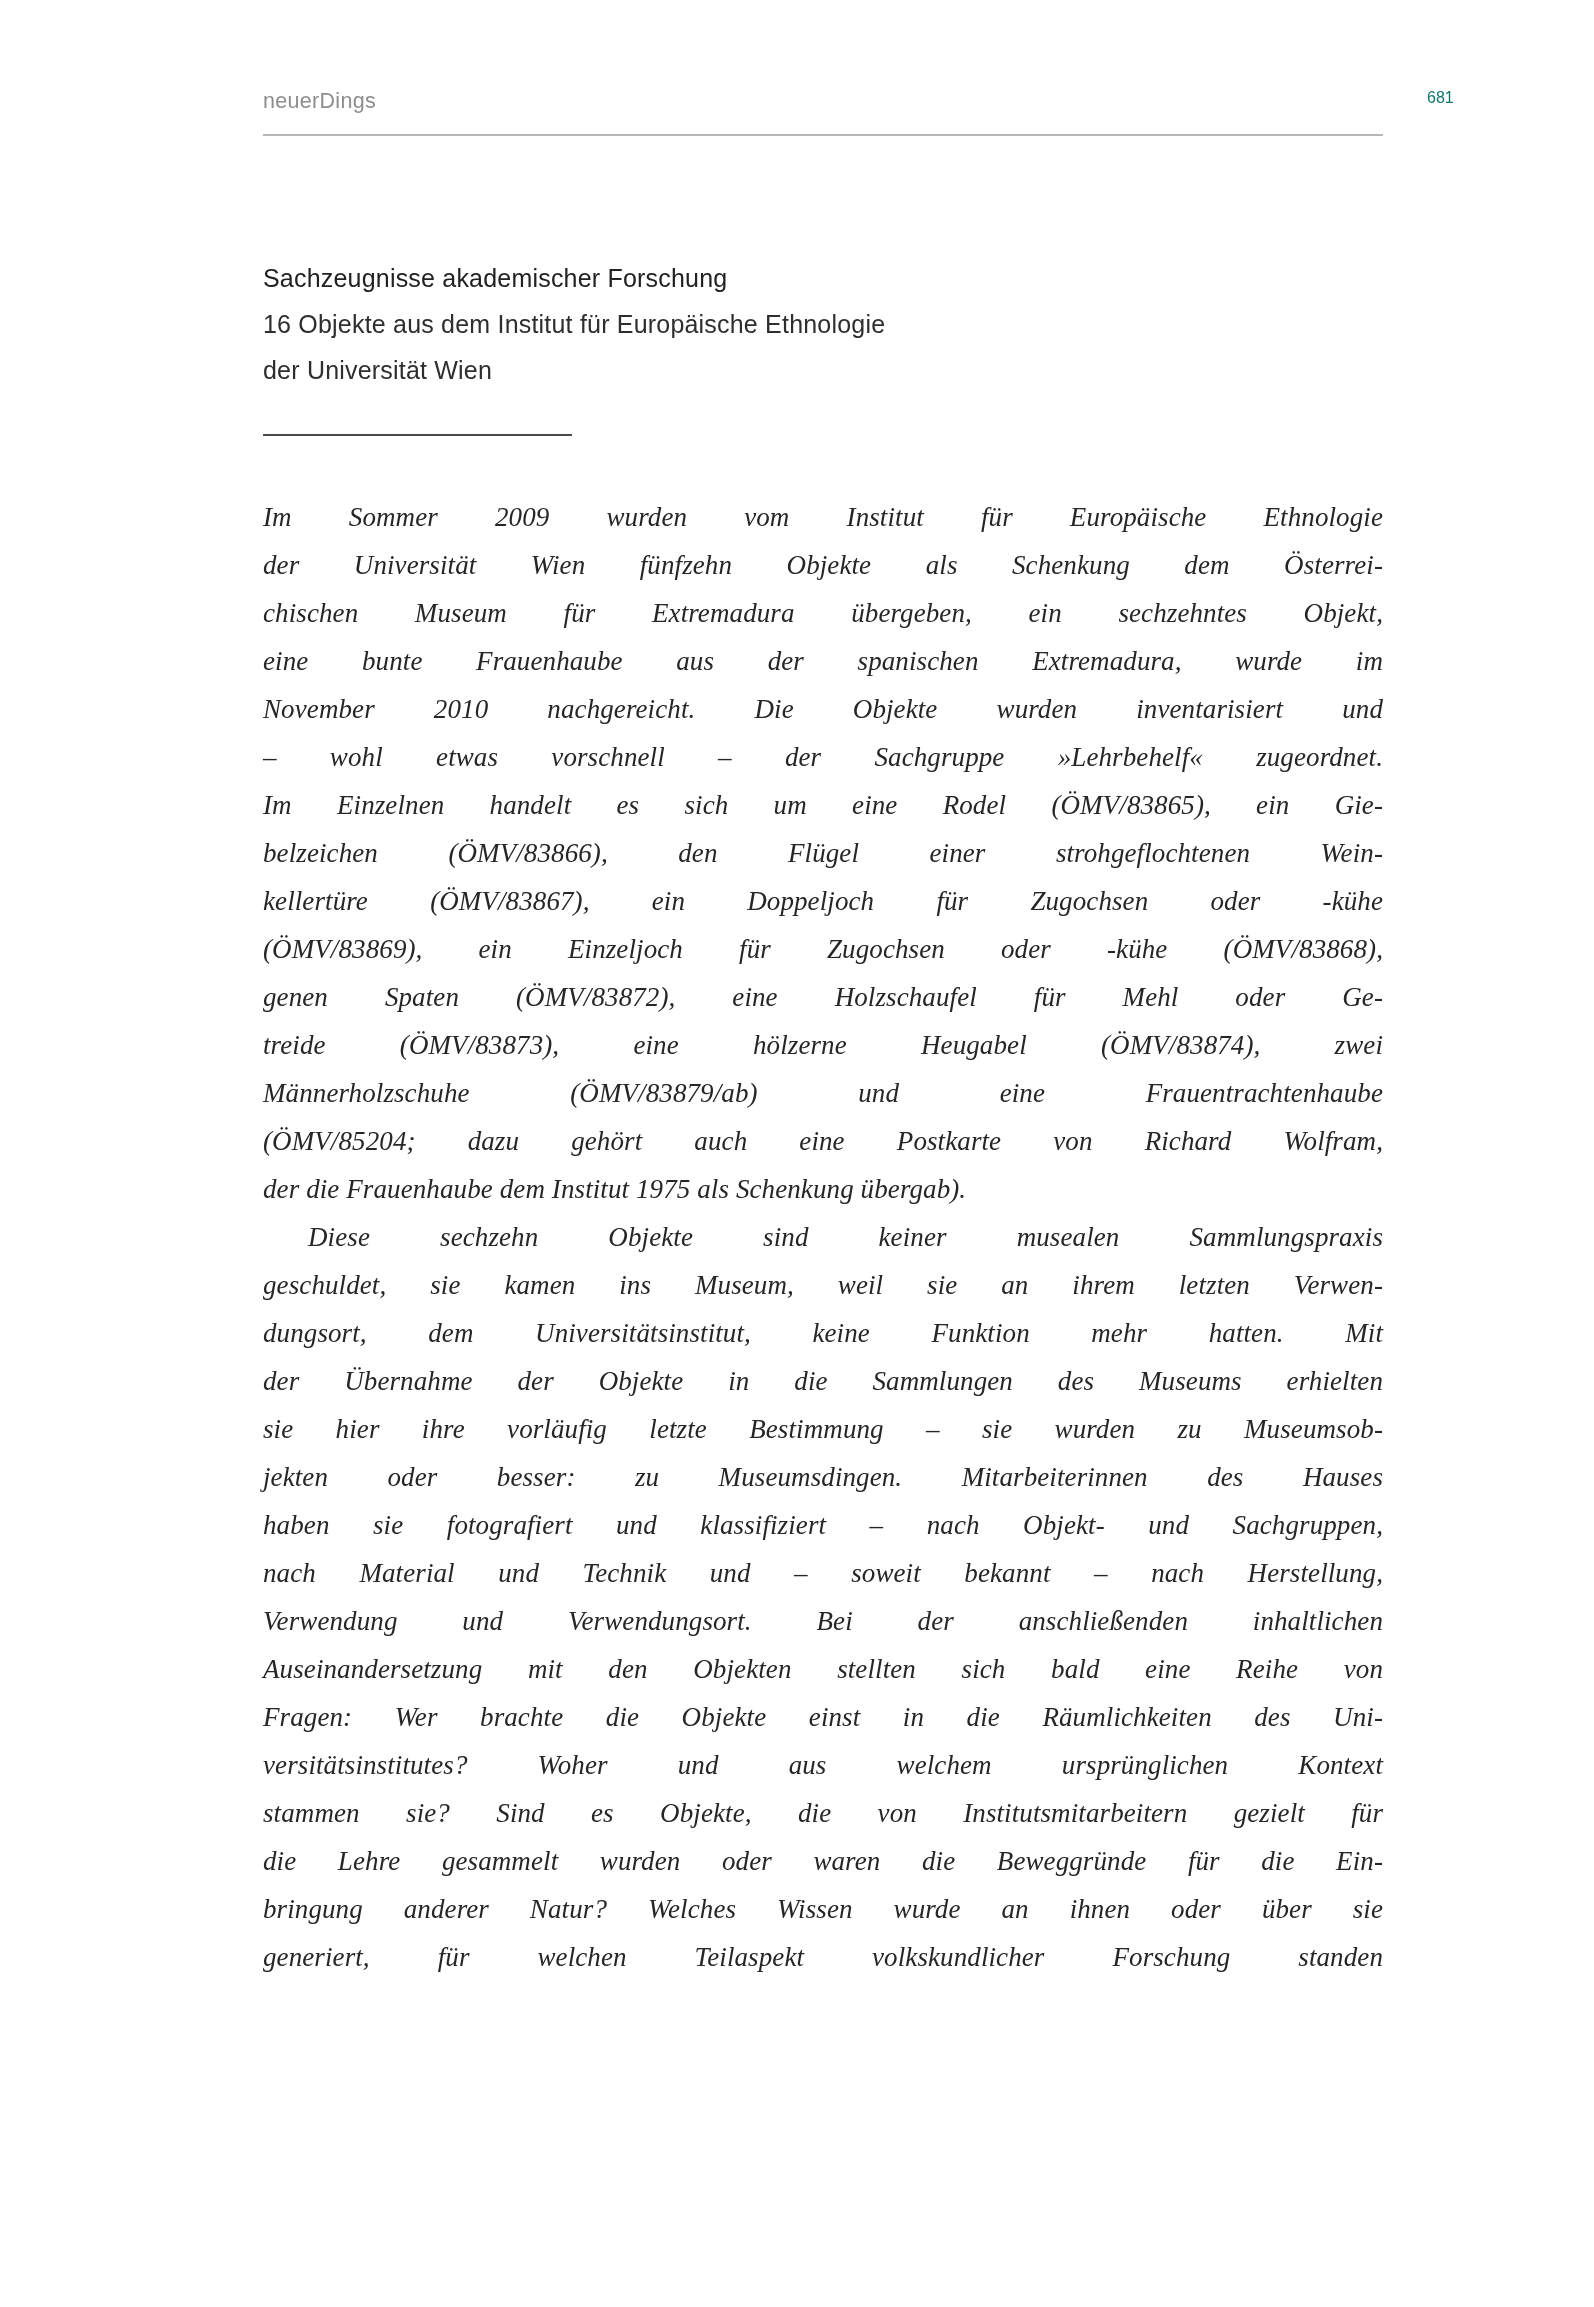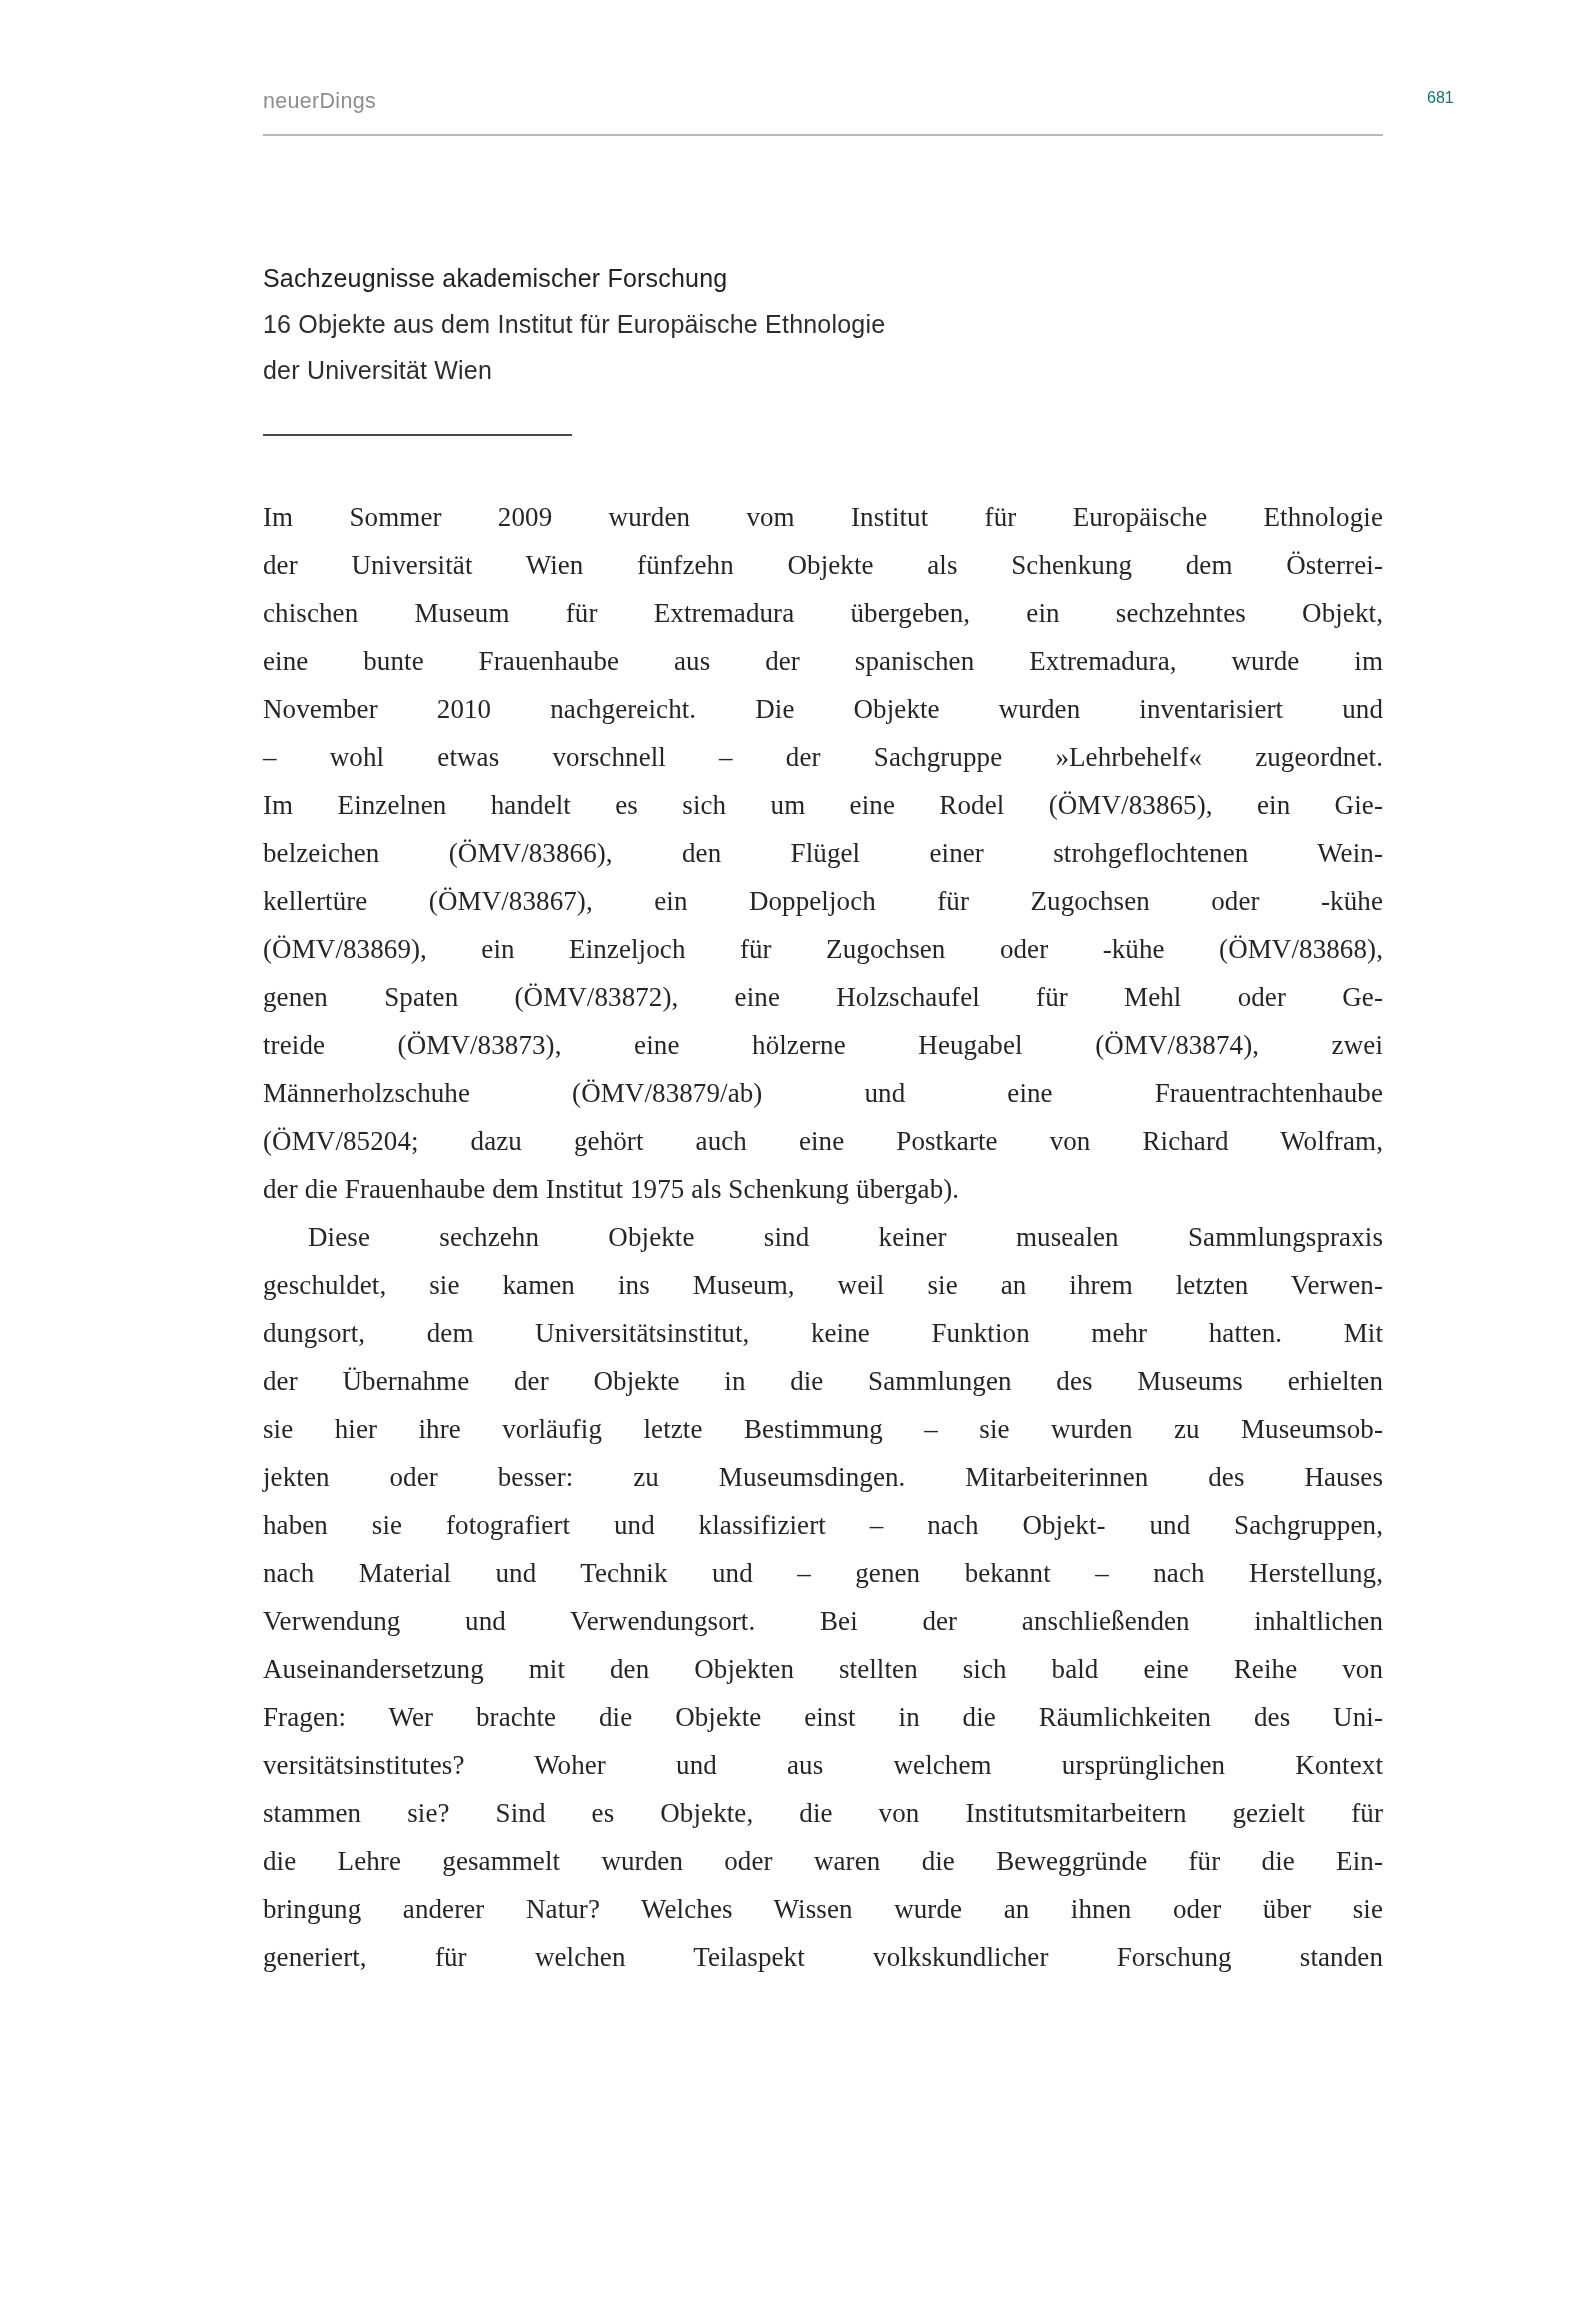--- a/index.html
+++ b/index.html
@@ -76,20 +76,21 @@
     height: 2.4px;
     background: #4a4a4a;
   }
 
   
   .body-text {
     position: absolute;
     left: 263px;
     top: 493px;
     width: 1120px;
+    font-style: italic;
   }
   .line {
     font-size: 27px;
     line-height: 48px;
     white-space: normal;
     letter-spacing: 0.1px;
   }
   .line.justify {
     text-align: justify;
     text-align-last: justify;
@@ -136,21 +137,21 @@
       <div class="line justify">Männerholzschuhe (ÖMV/83879/ab) und eine Frauentrachtenhaube</div>
       <div class="line justify">(ÖMV/85204; dazu gehört auch eine Postkarte von Richard Wolfram,</div>
       <div class="line">der die Frauenhaube dem Institut 1975 als Schenkung übergab).</div>
       <div class="line justify indent">Diese sechzehn Objekte sind keiner musealen Sammlungspraxis</div>
       <div class="line justify">geschuldet, sie kamen ins Museum, weil sie an ihrem letzten Verwen-</div>
       <div class="line justify">dungsort, dem Universitätsinstitut, keine Funktion mehr hatten. Mit</div>
       <div class="line justify">der Übernahme der Objekte in die Sammlungen des Museums erhielten</div>
       <div class="line justify">sie hier ihre vorläufig letzte Bestimmung – sie wurden zu Museumsob-</div>
       <div class="line justify">jekten oder besser: zu Museumsdingen. Mitarbeiterinnen des Hauses</div>
       <div class="line justify">haben sie fotografiert und klassifiziert – nach Objekt- und Sachgruppen,</div>
-      <div class="line justify">nach Material und Technik und – genen bekannt – nach Herstellung,</div>
+      <div class="line justify">nach Material und Technik und – soweit bekannt – nach Herstellung,</div>
       <div class="line justify">Verwendung und Verwendungsort. Bei der anschließenden inhaltlichen</div>
       <div class="line justify">Auseinandersetzung mit den Objekten stellten sich bald eine Reihe von</div>
       <div class="line justify">Fragen: Wer brachte die Objekte einst in die Räumlichkeiten des Uni-</div>
       <div class="line justify">versitätsinstitutes? Woher und aus welchem ursprünglichen Kontext</div>
       <div class="line justify">stammen sie? Sind es Objekte, die von Institutsmitarbeitern gezielt für</div>
       <div class="line justify">die Lehre gesammelt wurden oder waren die Beweggründe für die Ein-</div>
       <div class="line justify">bringung anderer Natur? Welches Wissen wurde an ihnen oder über sie</div>
       <div class="line justify">generiert, für welchen Teilaspekt volkskundlicher Forschung standen</div>
     </main>
 

